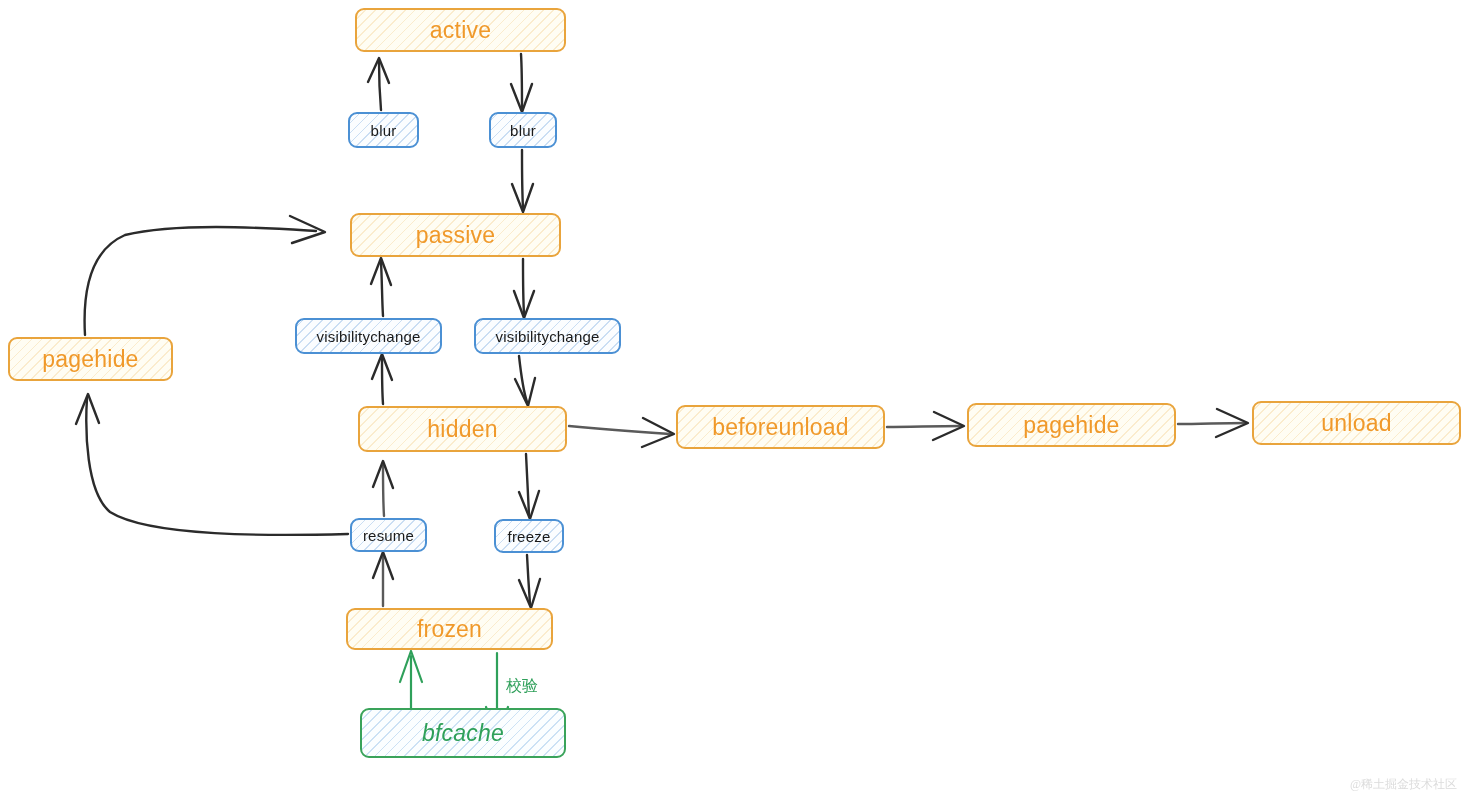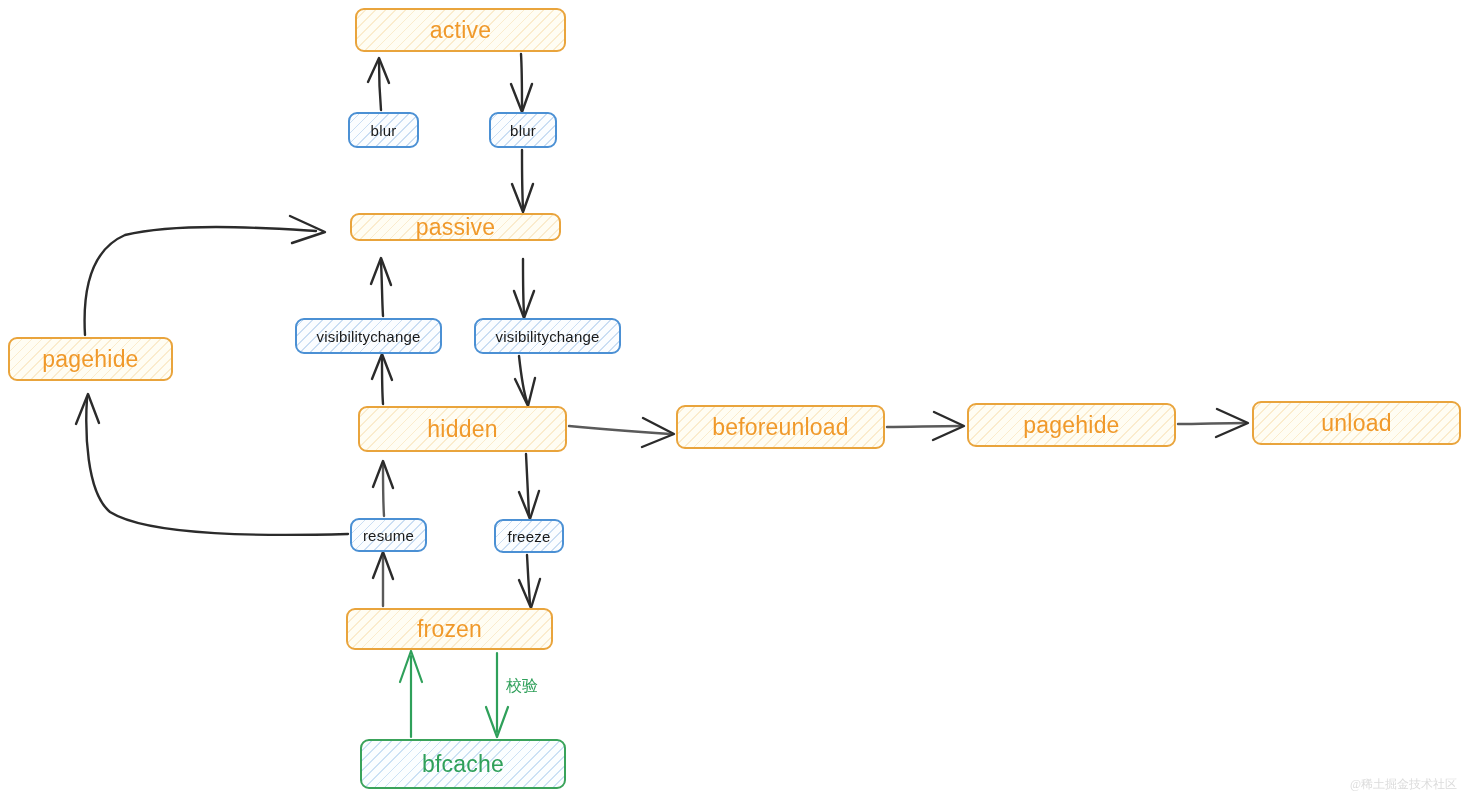--- a/index.html
+++ b/index.html
@@ -200,21 +200,21 @@
   </div>
 
   <div class="node n-event" style="left:348px; top:112px; width:71px; height:36px;">
     <span>blur</span>
   </div>
 
   <div class="node n-event" style="left:489px; top:112px; width:68px; height:36px;justify-content:center;">
     <span>blur</span>
   </div>
 
-  <div class="node n-state" style="left:350px; top:213px; width:211px; height:28px;">
+  <div class="node n-state" style="left:350px; top:213px; width:211px; height:44px;">
     <span>passive</span>
   </div>
 
   <div class="node n-event" style="left:295px; top:318px; width:147px; height:36px;">
     <span>visibilitychange</span>
   </div>
 
   <div class="node n-event" style="left:474px; top:318px; width:147px; height:36px;">
     <span>visibilitychange</span>
   </div>
@@ -244,21 +244,21 @@
   </div>
 
   <div class="node n-event" style="left:494px; top:519px; width:70px; height:34px;">
     <span>freeze</span>
   </div>
 
   <div class="node n-state" style="left:346px; top:608px; width:207px; height:42px;">
     <span>frozen</span>
   </div>
 
-  <div class="node n-cache" style="left:360px; top:739px; width:206px; height:50px;">
+  <div class="node n-cache" style="left:360px; top:708px; width:206px; height:50px;font-style:italic;">
     <span>bfcache</span>
   </div>
 
   <div class="edge-label" style="left:506px; top:676px;">校验</div>
 
   <div class="watermark">@稀土掘金技术社区</div>
 
 </div>
 
 </body></html>

